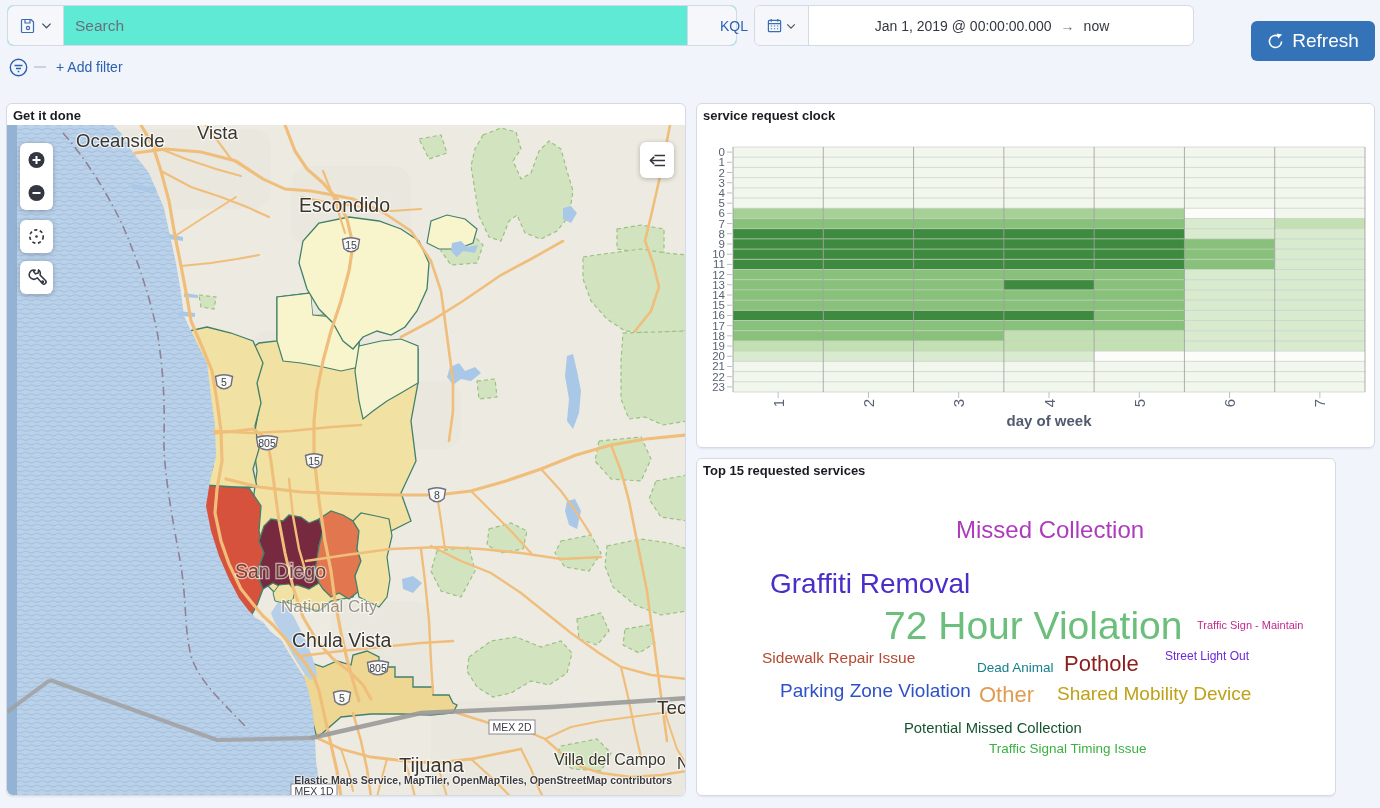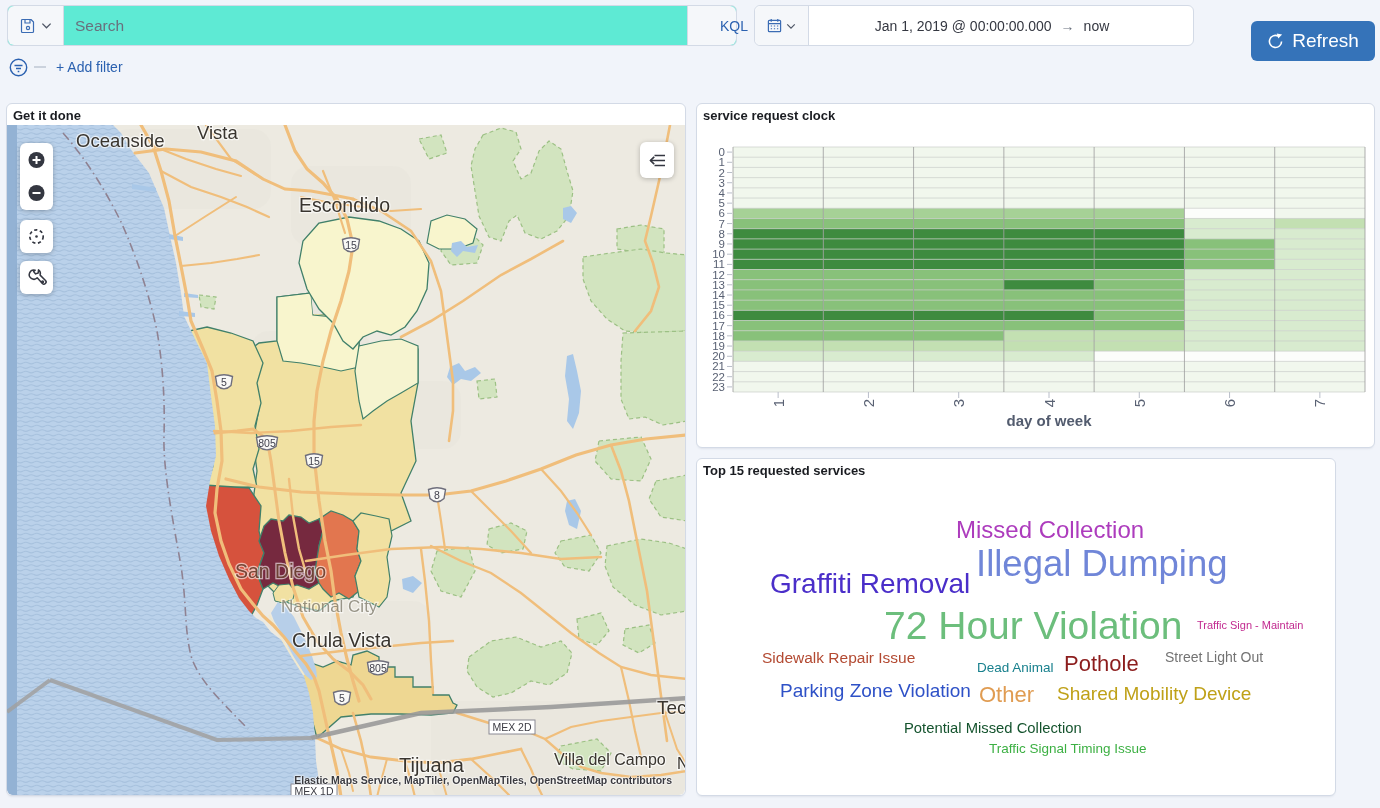--- a/index.html
+++ b/index.html
@@ -528,26 +528,25 @@
 <text x="532.57" y="295" font-size="15" fill="#596173" text-anchor="end" dominant-baseline="central" font-family="Liberation Sans, sans-serif" transform="rotate(-90 532.57 295)">6</text>
 <line x1="622.86" y1="288" x2="622.86" y2="294" stroke="#b9bec9" stroke-width="1"></line>
 <text x="622.86" y="295" font-size="15" fill="#596173" text-anchor="end" dominant-baseline="central" font-family="Liberation Sans, sans-serif" transform="rotate(-90 622.86 295)">7</text>
 <text x="352" y="321.5" font-size="15" font-weight="bold" fill="#525b6e" text-anchor="middle" font-family="Liberation Sans, sans-serif">day of week</text>
 </svg>
   </div>
 
   <div class="panel" id="cloudPanel">
     <div class="ptitle">Top 15 requested services</div>
     <div class="cloudword" style="left:259px;top:57px;font-size:24.0px;color:#ad3cbd">Missed Collection</div>
-<div class="cloudword" style="left:279px;top:84px;font-size:36.5px;color:#7086d8">Illegal Dumping</div>
 <div class="cloudword" style="left:73px;top:109px;font-size:28.0px;color:#4a2ec9">Graffiti Removal</div>
 <div class="cloudword" style="left:187px;top:145px;font-size:39.0px;color:#6cbe7c">72 Hour Violation</div>
 <div class="cloudword" style="left:500px;top:160px;font-size:11px;color:#c22a90">Traffic Sign - Maintain</div>
 <div class="cloudword" style="left:65px;top:190px;font-size:15.5px;color:#b34a32">Sidewalk Repair Issue</div>
 <div class="cloudword" style="left:280px;top:201px;font-size:13.5px;color:#18808d">Dead Animal</div>
 <div class="cloudword" style="left:367px;top:192px;font-size:22.0px;color:#8c1d1d">Pothole</div>
-<div class="cloudword" style="left:468px;top:190px;font-size:14.0px;color:#737373">Street Light Out</div>
+<div class="cloudword" style="left:468px;top:190px;font-size:12px;color:#6d28d9">Street Light Out</div>
 <div class="cloudword" style="left:83px;top:221px;font-size:19.0px;color:#2e51c7">Parking Zone Violation</div>
 <div class="cloudword" style="left:282px;top:223px;font-size:22.0px;color:#e09c52">Other</div>
 <div class="cloudword" style="left:360px;top:224px;font-size:19.0px;color:#bfa118">Shared Mobility Device</div>
 <div class="cloudword" style="left:207px;top:261px;font-size:14.8px;color:#14532d">Potential Missed Collection</div>
 <div class="cloudword" style="left:292px;top:282px;font-size:13.5px;color:#3cb043">Traffic Signal Timing Issue</div>
   </div>
 
 </body></html>

